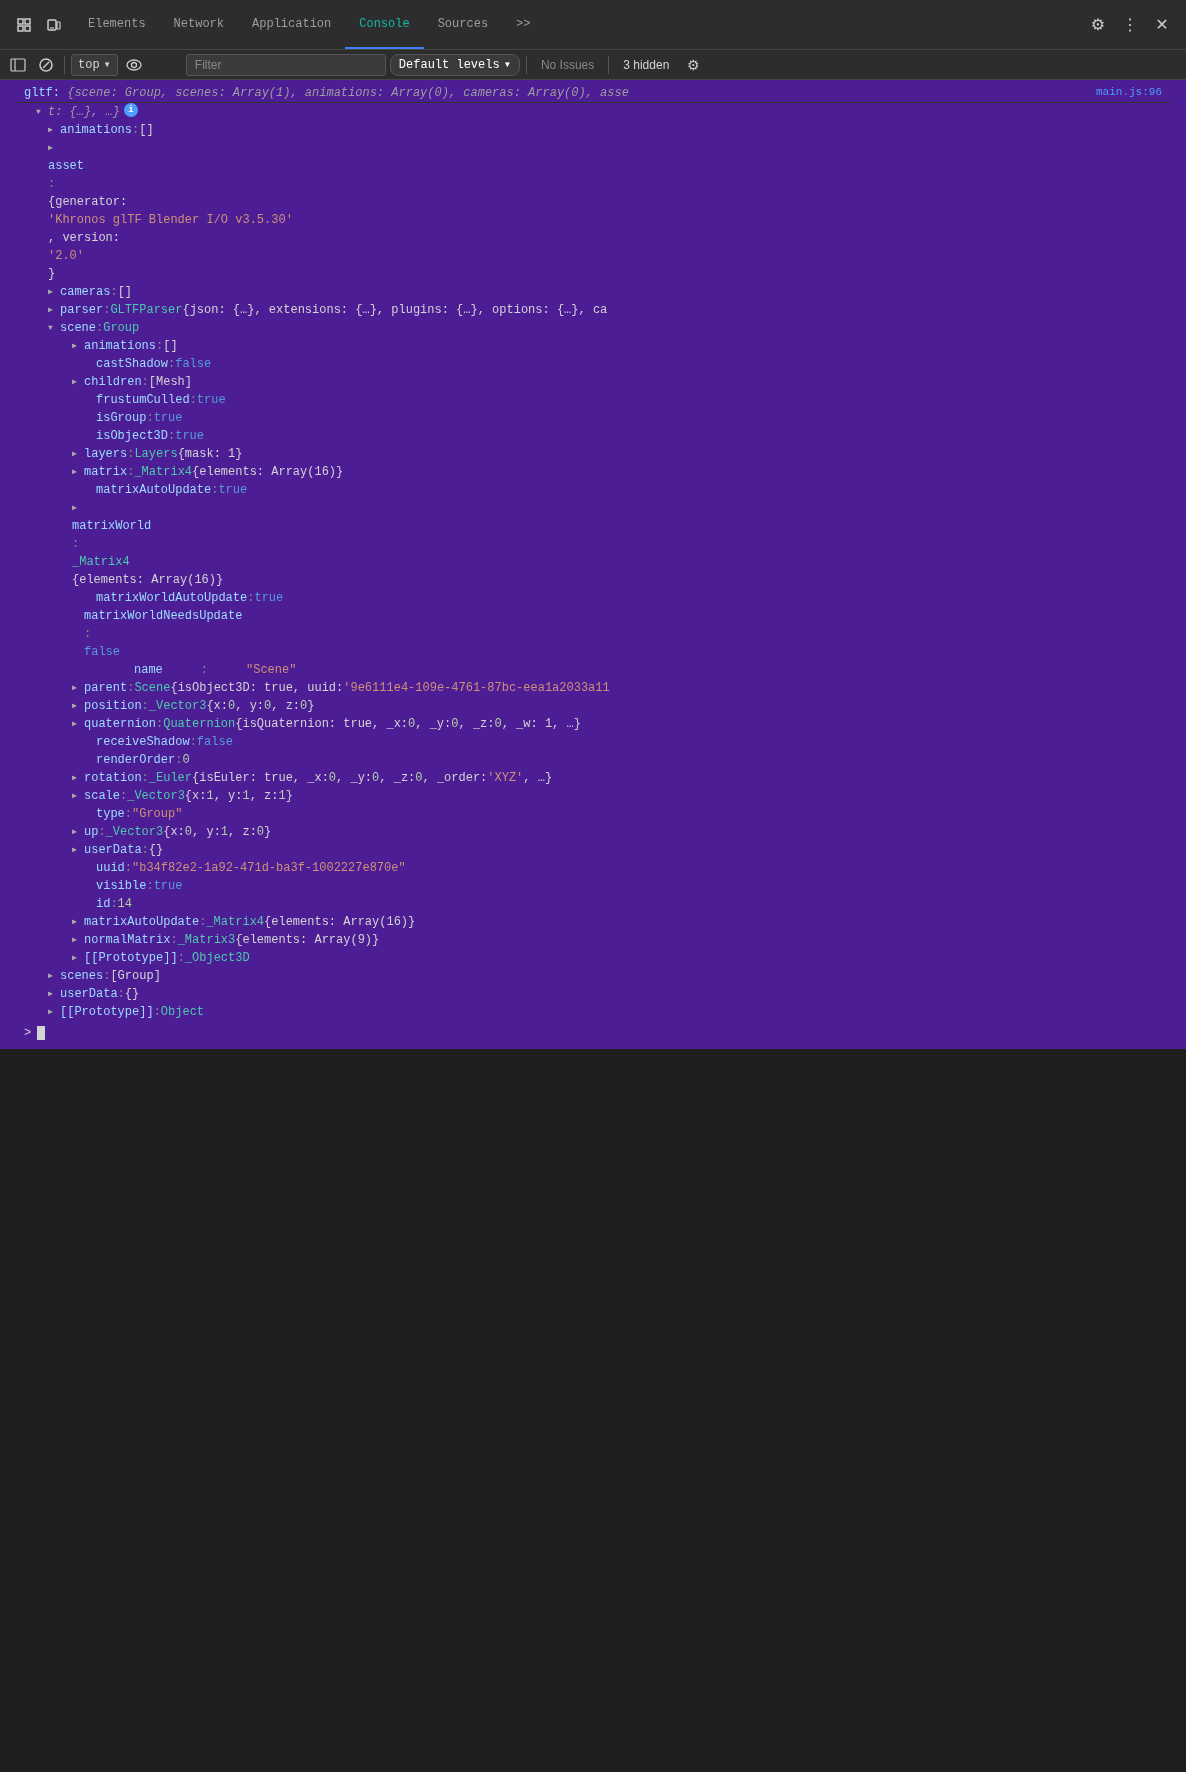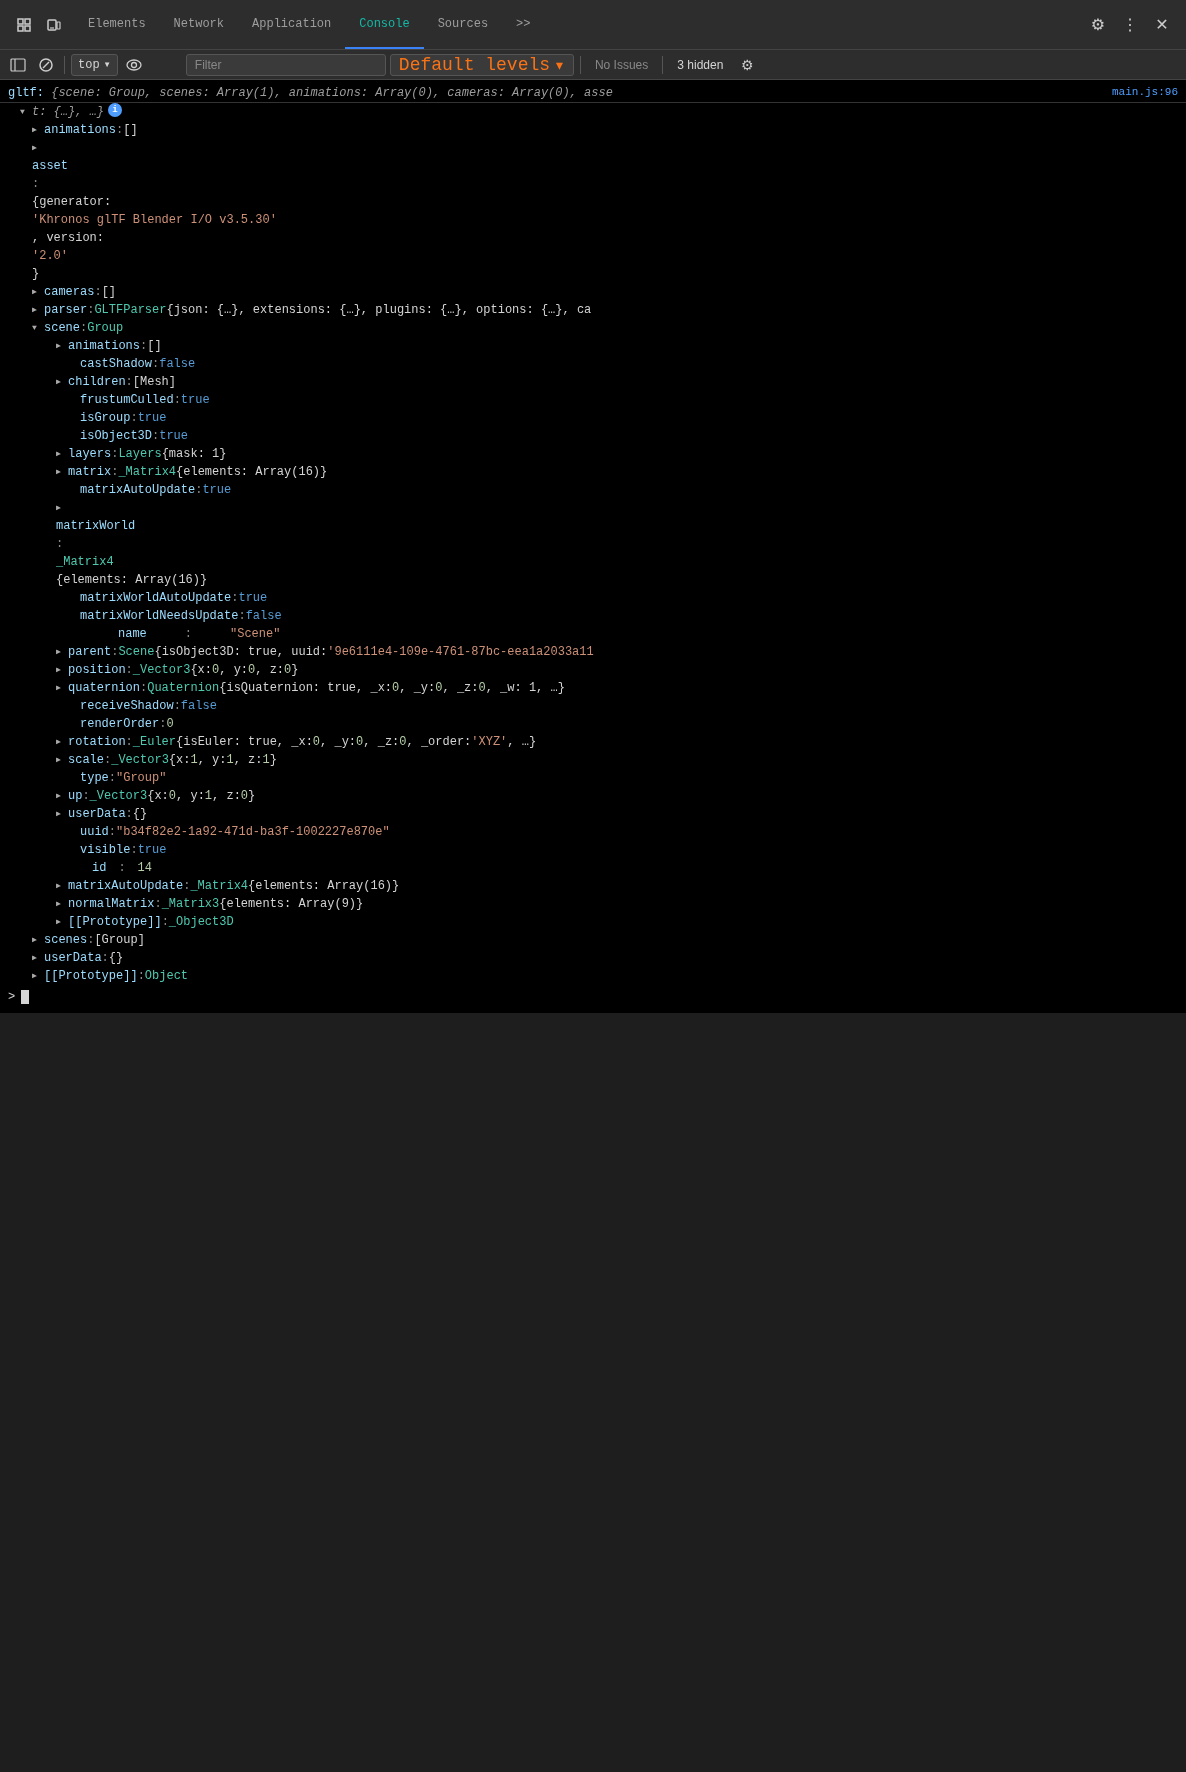--- a/index.html
+++ b/index.html
@@ -137,26 +137,26 @@
       max-width: 200px;
       margin-left: 36px;
     }
     .filter-input::placeholder { color: #888; }
     .levels-btn {
       display: flex;
       align-items: center;
       gap: 4px;
       background: #3a3a3a;
       border: 1px solid #555;
-      border-radius: 3px;
+      border-radius: 8px;
       padding: 0 8px;
       height: 22px;
       cursor: pointer;
-      color: #f97316;
-      font-size: 18px;
+      color: #ffffff;
+      font-size: 12px;
     }
     .issues-badge {
       display: flex;
       align-items: center;
       padding: 0 8px;
       height: 22px;
       background: none;
       border: none;
       color: #888;
       font-size: 12px;
@@ -169,22 +169,22 @@
       height: 22px;
       background: none;
       border: none;
       color: #d4d4d4;
       font-size: 12px;
       cursor: pointer;
     }
 
     
     .console-content {
-      padding: 4px 0;
-      background: #000000;
+      padding: 4px 16px;
+      background: #4c1d95;
     }
 
     .gltf-header {
       display: flex;
       align-items: flex-start;
       padding: 2px 8px;
       justify-content: space-between;
       border-bottom: 1px solid #333;
     }
     .gltf-link {
@@ -480,21 +480,21 @@
     <span class="val-white"> {elements: Array(16)}</span>
   </div>
 
   <div class="tree-row" style="padding-left:68px;">
     <span class="triangle empty"></span>
     <span class="key">matrixWorldAutoUpdate</span>
     <span class="separator">: </span>
     <span class="val-bool-true">true</span>
   </div>
 
-  <div class="tree-row" style="padding-left:68px;">
+  <div class="tree-row" style="padding-left:68px;flex-direction:column;">
     <span class="triangle empty"></span>
     <span class="key">matrixWorldNeedsUpdate</span>
     <span class="separator">: </span>
     <span class="val-bool-false">false</span>
   </div>
 
   <div class="tree-row" style="padding-left:68px;gap:38px;">
     <span class="triangle empty"></span>
     <span class="key">name</span>
     <span class="separator">: </span>
@@ -617,21 +617,21 @@
     <span class="val-string">"b34f82e2-1a92-471d-ba3f-1002227e870e"</span>
   </div>
 
   <div class="tree-row" style="padding-left:68px;">
     <span class="triangle empty"></span>
     <span class="key">visible</span>
     <span class="separator">: </span>
     <span class="val-bool-true">true</span>
   </div>
 
-  <div class="tree-row" style="padding-left:68px;gap:12px;">
+  <div class="tree-row" style="padding-left:68px;">
     <span class="triangle empty"></span>
     <span class="key">id</span>
     <span class="separator">: </span>
     <span class="val-number">14</span>
   </div>
 
   <div class="tree-row" style="padding-left:56px;">
     <span class="triangle closed"></span>
     <span class="key">matrixAutoUpdate</span>
     <span class="separator">: </span>

